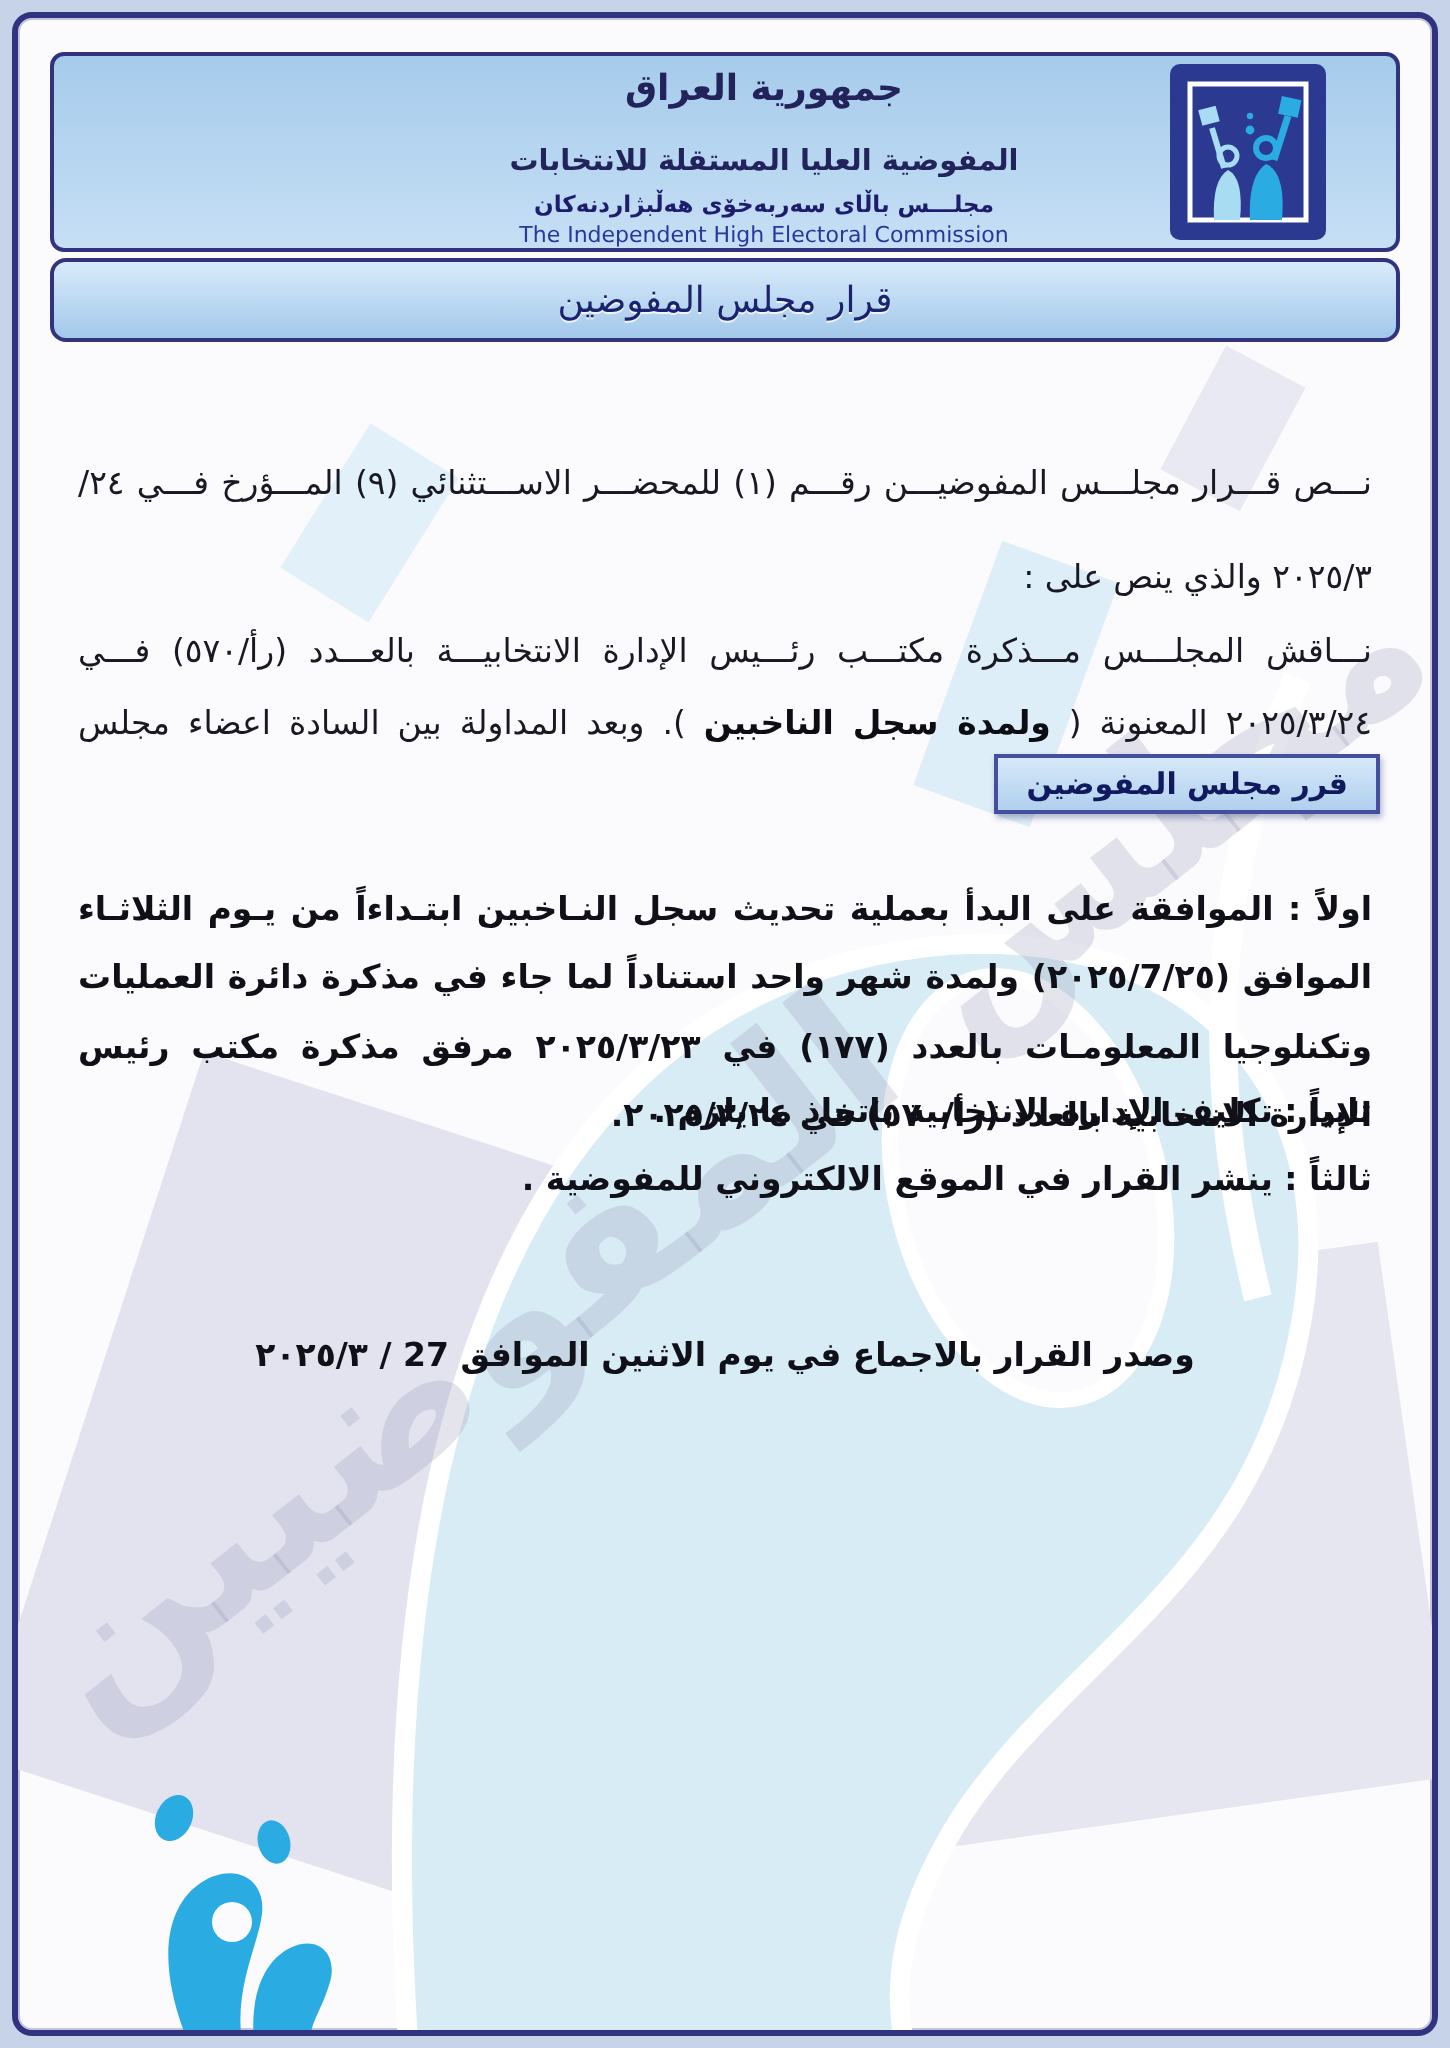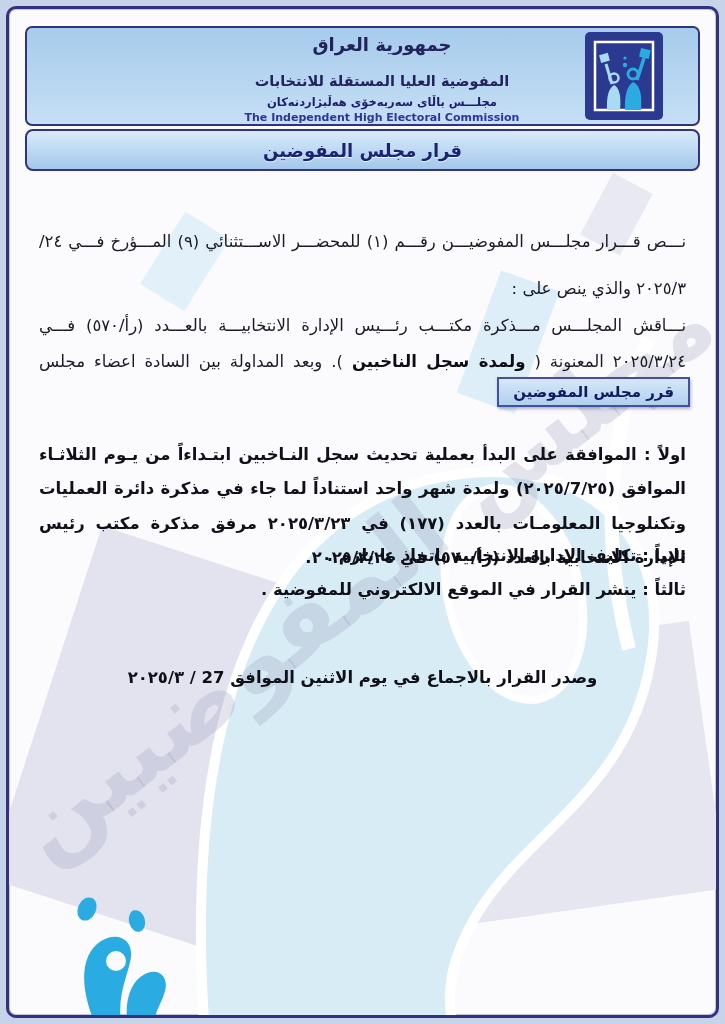--- a/index.html
+++ b/index.html
@@ -41,29 +41,29 @@
     font-weight:bold;font-size:16px;color:#17246e;
     text-shadow:0 0 3px #ffffff,0 0 1px #ffffff;
   }
   .hdr-center{
     position:absolute;left:210px;top:6px;width:290px;
     text-align:center;line-height:1.25;
   }
   .hdr-center .ar1{font-weight:bold;font-size:18px;color:#23235c;}
   .hdr-center .ar2{font-weight:bold;font-size:14.5px;color:#23235c;margin-top:15px;}
   .hdr-center .ku{font-weight:bold;font-size:11.5px;color:#1d1d6e;margin-top:5px;}
-  .hdr-center .en{font-weight:bold;font-size:11px;color:#27389a;margin-top:2px;direction:ltr;}
+  .hdr-center .en{font-weight:normal;font-size:11px;color:#27389a;margin-top:2px;direction:ltr;}
   
   .titlebar{
     position:absolute;top:120px;left:16px;right:16px;height:38px;
     border:2px solid #31337f;border-radius:8px;
     background:linear-gradient(#d8ebfb,#a3c8ea);
     display:flex;align-items:center;justify-content:center;z-index:2;
   }
-  .titlebar .t{font-weight:bold;font-size:18px;color:#1a2370;text-shadow:0 1px 0 #eef5fd;}
+  .titlebar .t{font-weight:normal;font-size:18px;color:#1a2370;text-shadow:0 1px 0 #eef5fd;}
   
   .doc{position:absolute;inset:0;z-index:1;}
   .blk{position:absolute;right:30px;left:30px;color:#191923;}
   .p1{top:192px;font-size:16.5px;line-height:2.85;text-align:justify;}
   .p2{top:282px;font-size:16.5px;line-height:2.2;text-align:justify;}
   .p2 b{color:#0d0d14;}
   .badge{
     position:absolute;top:368px;right:26px;
     border:2px solid #44509e;
     background:linear-gradient(#d7e8f9,#b0d0ee);

